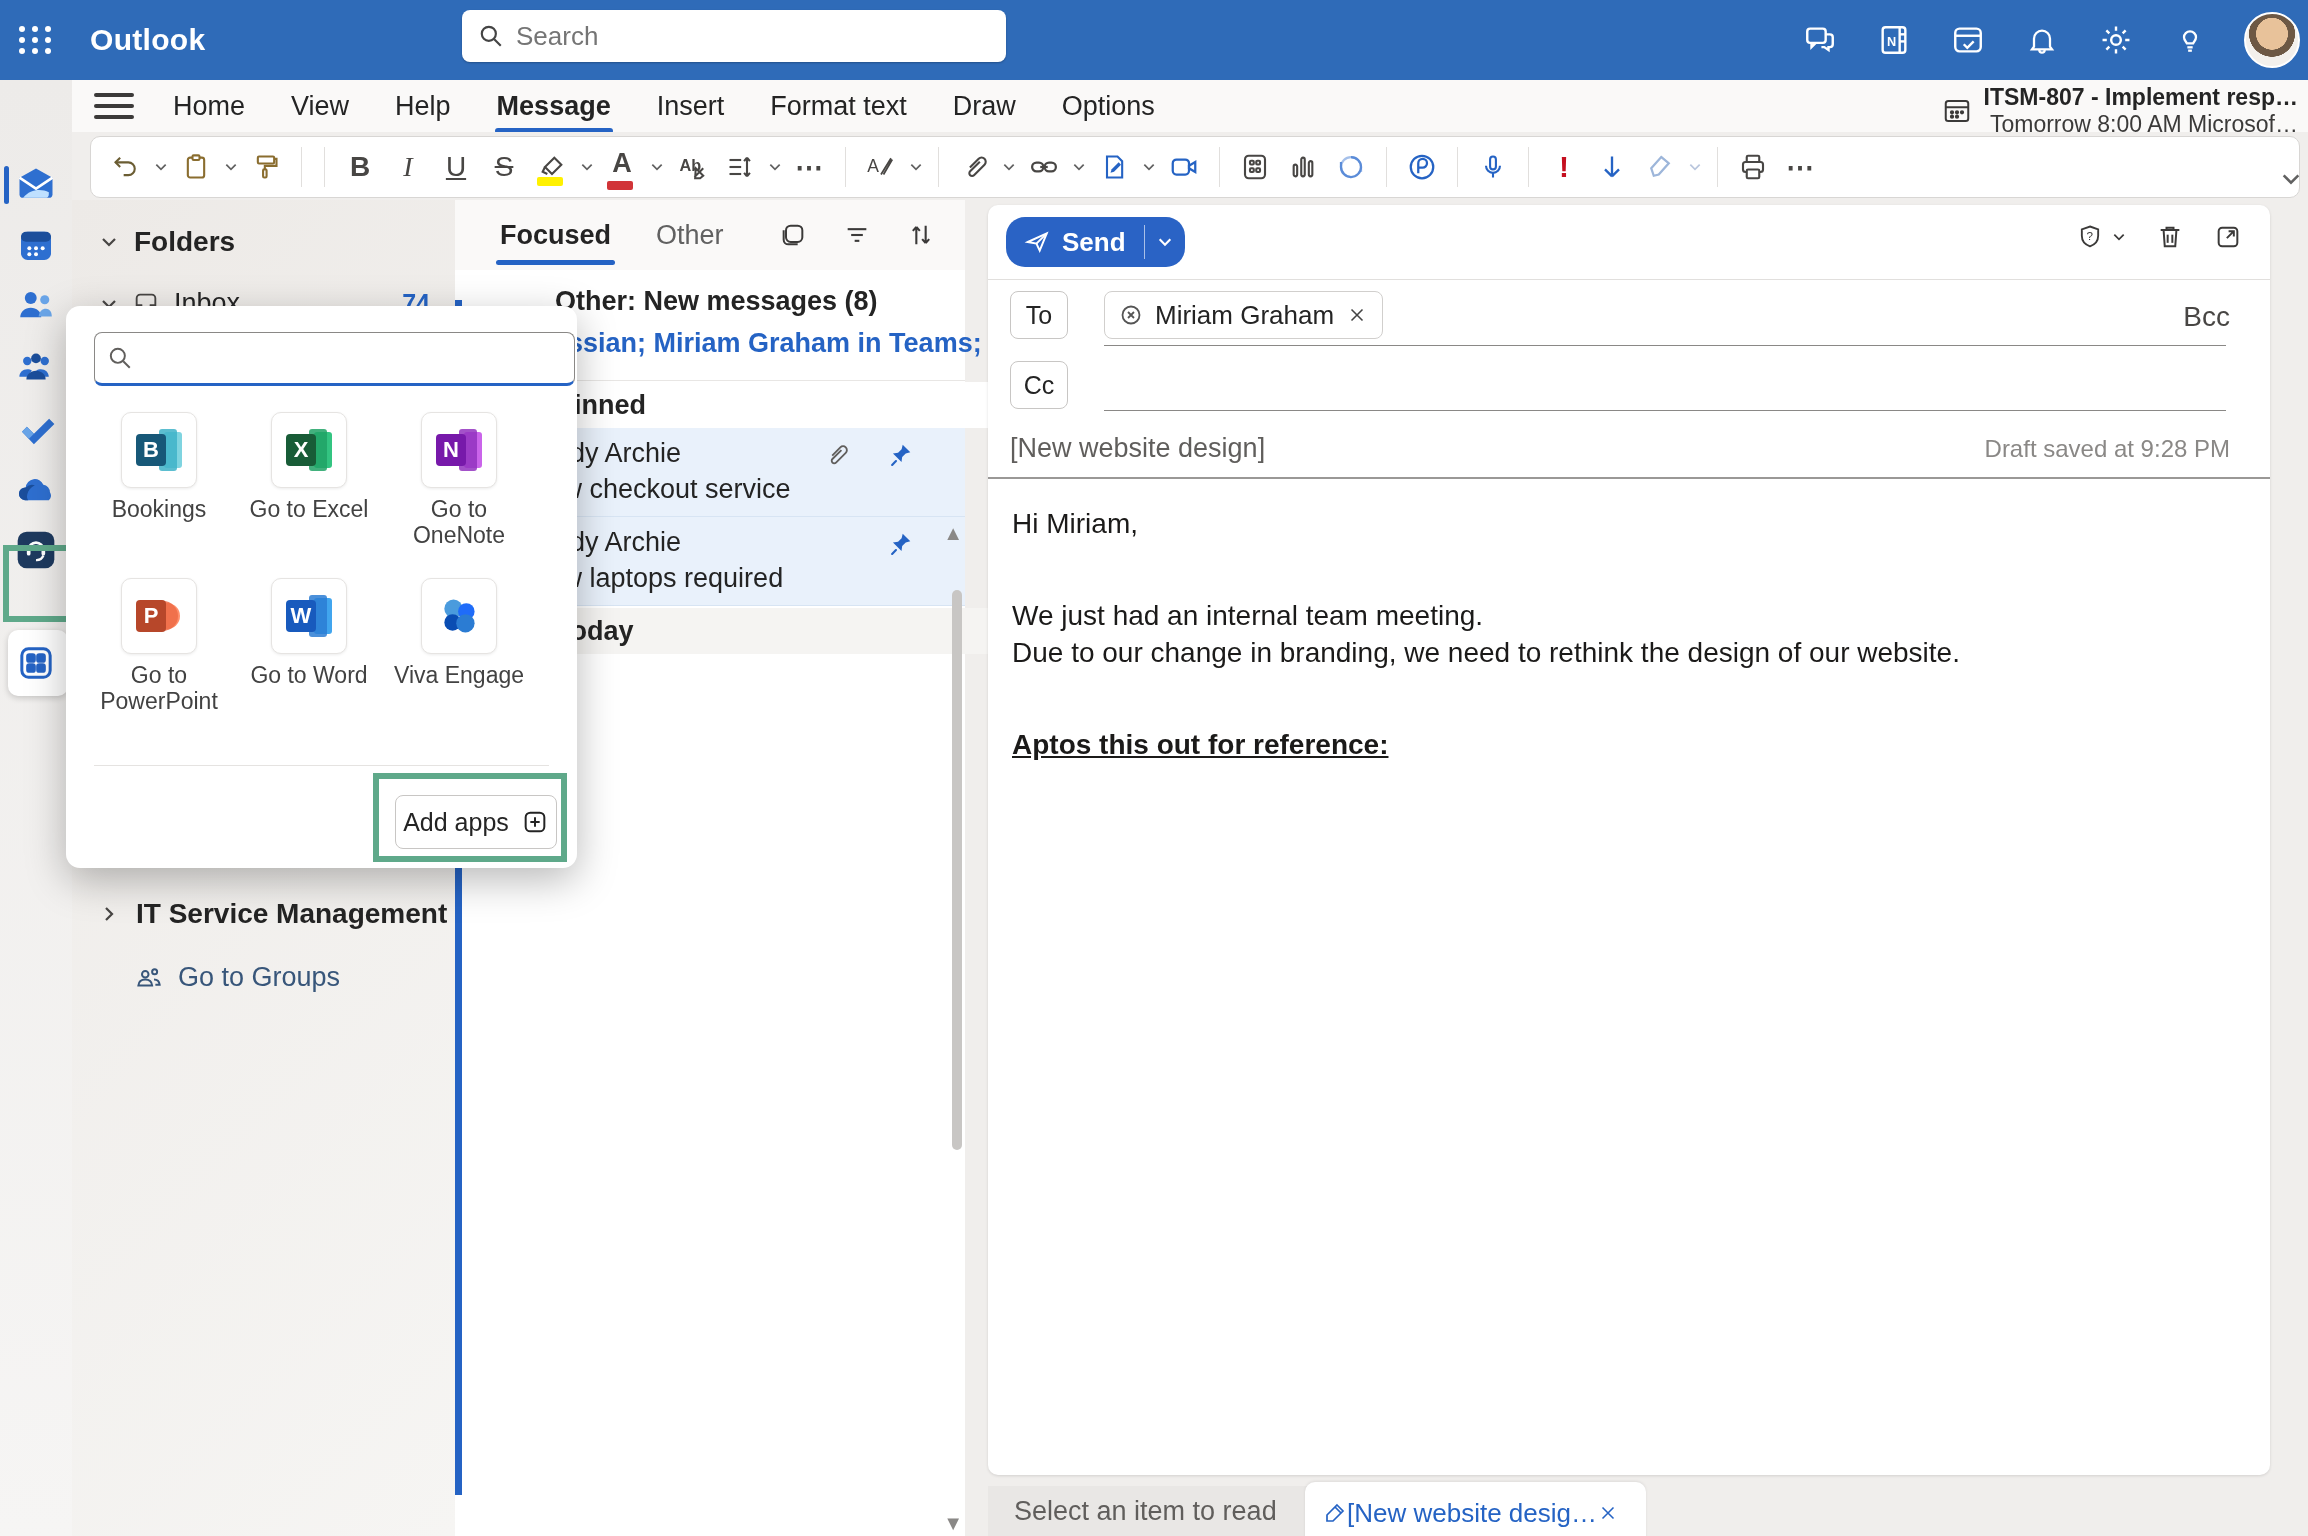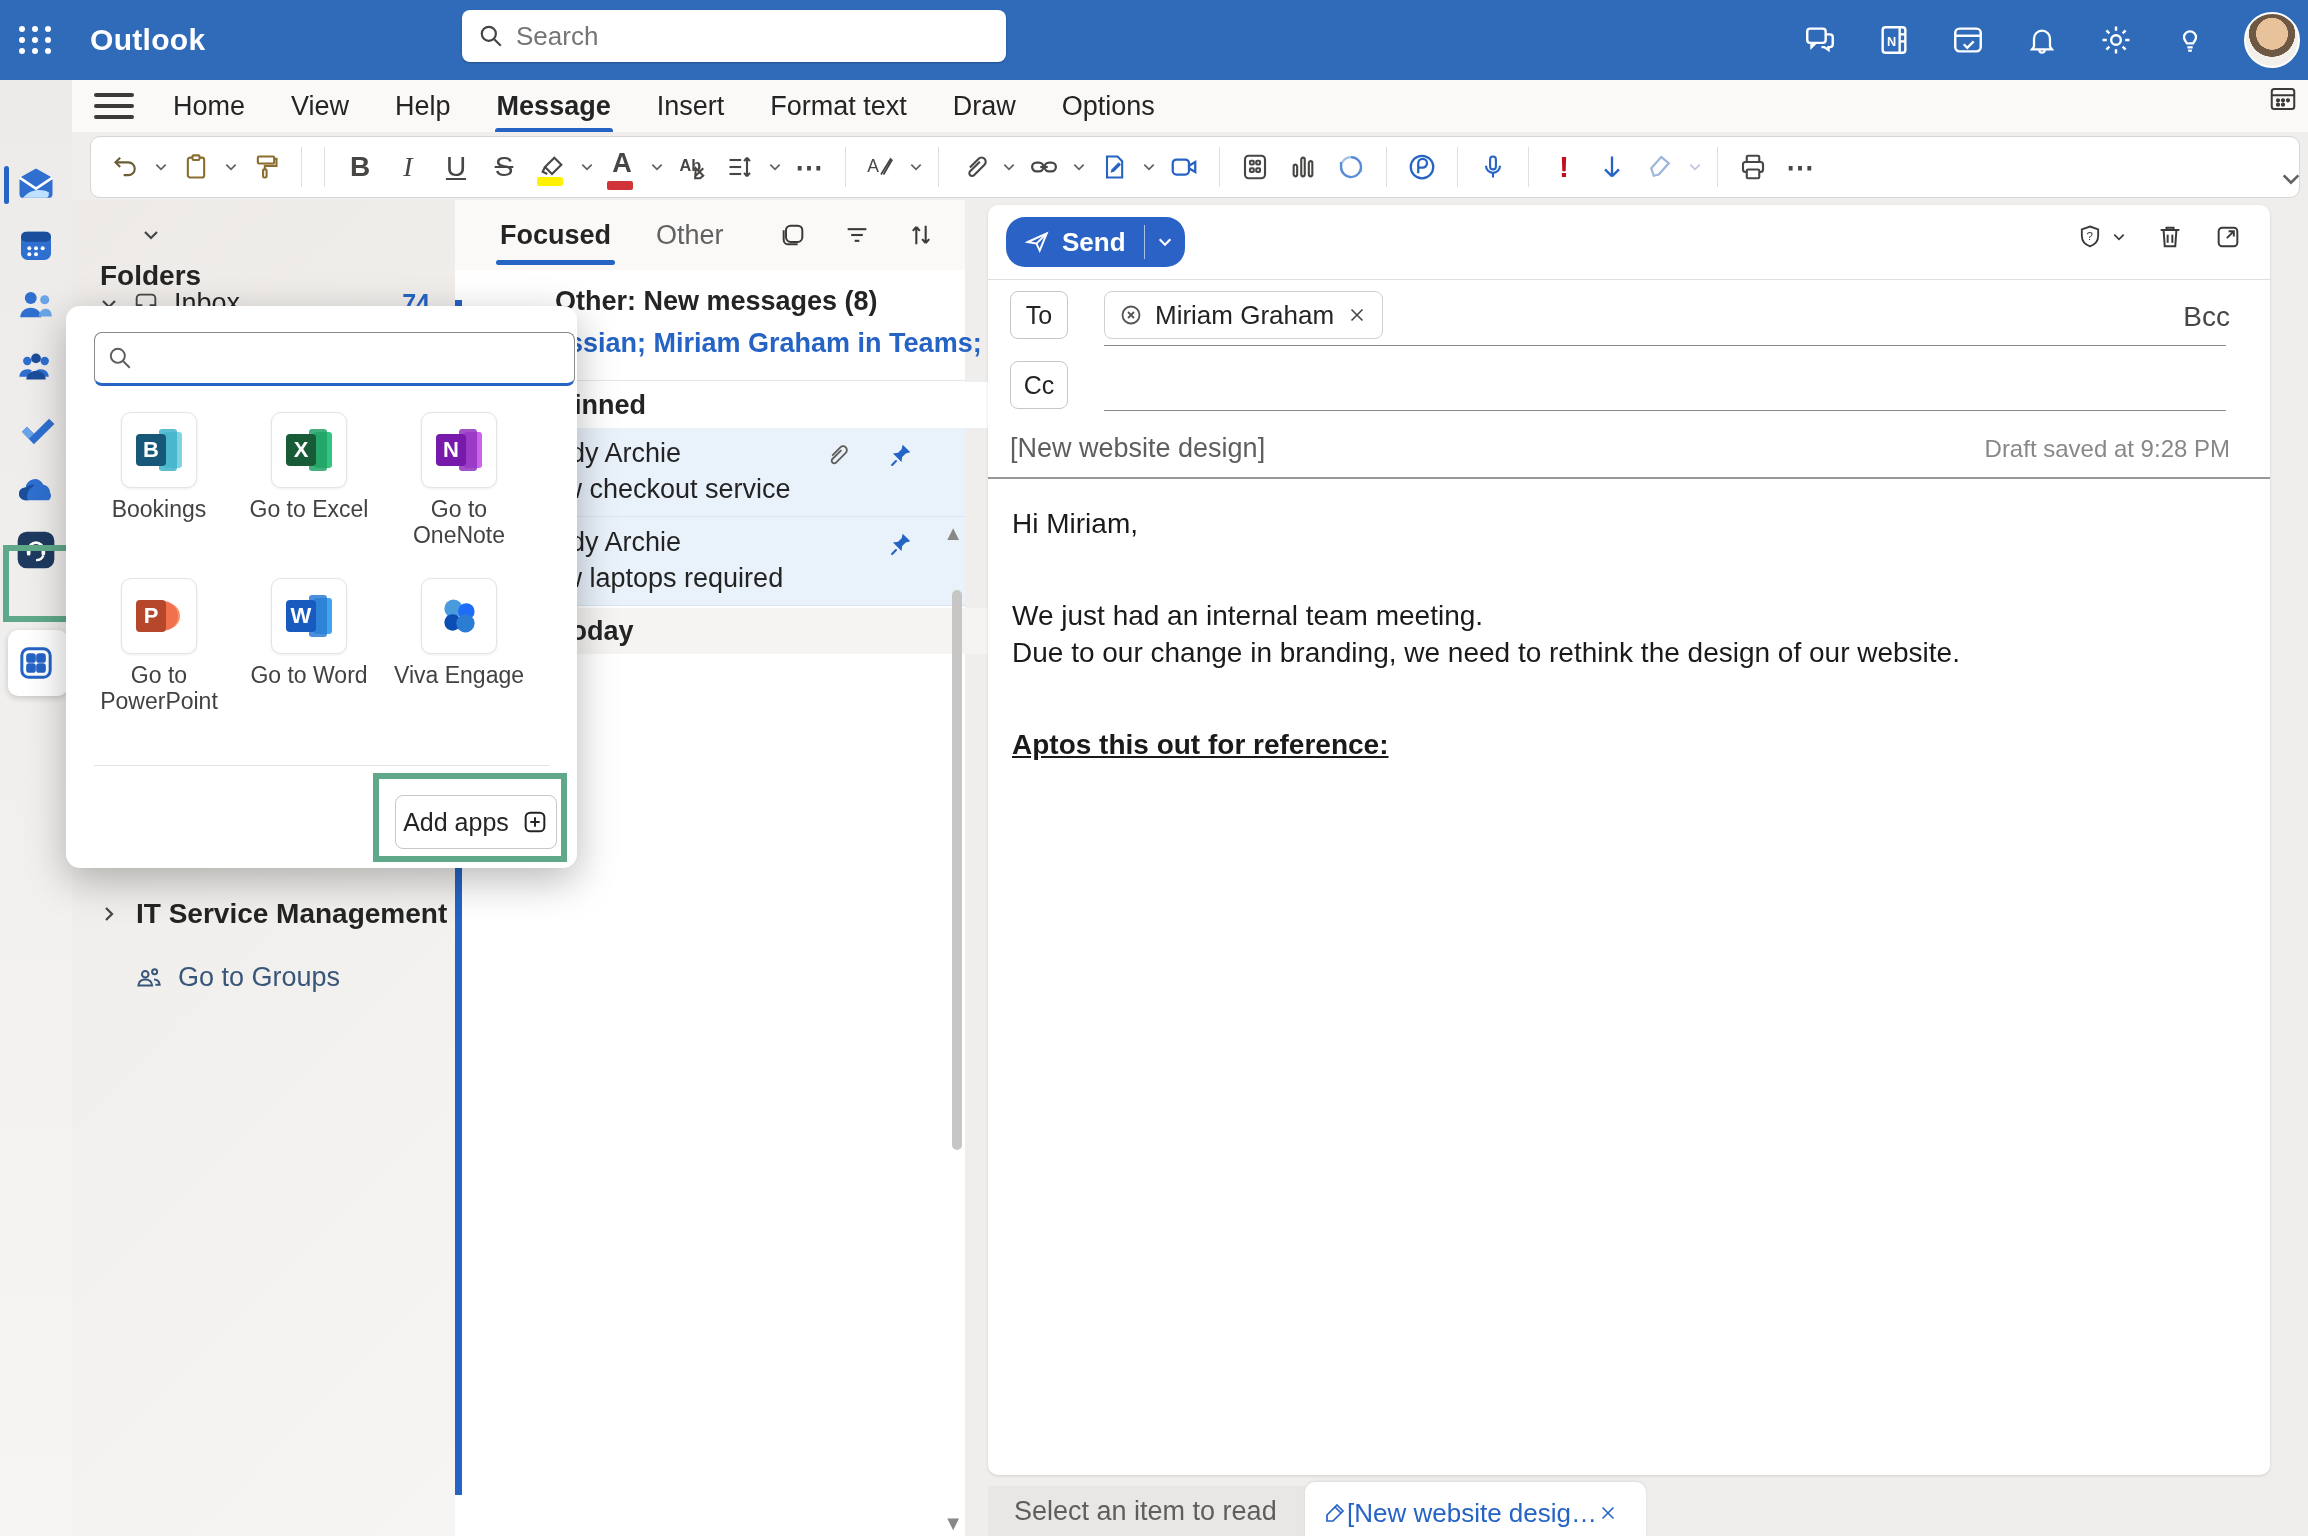--- a/index.html
+++ b/index.html
@@ -43,21 +43,21 @@
   .swatch{position:absolute;left:6px;bottom:4px;width:26px;height:9px;border-radius:2px;}
   .collapse-chev{right:6px;top:168px;color:#616161;}
   
   .rail{left:0;top:80px;width:72px;height:1456px;background:linear-gradient(180deg,#edebe9,#f6f5f4);}
   .rail-item{position:absolute;left:0;width:72px;height:56px;display:flex;align-items:center;justify-content:center;cursor:pointer;}
   .rail-sel{position:absolute;left:4px;width:5px;height:38px;border-radius:3px;background:#2563c4;}
   .rail-card{position:absolute;left:8px;top:550px;width:60px;height:66px;background:#fff;border-radius:10px;box-shadow:0 2px 6px rgba(0,0,0,.18);}
   .green-box{position:absolute;border:6px solid #5fa98a;}
   
   .folderpane{left:72px;top:200px;width:383px;height:1336px;background:linear-gradient(135deg,#edeae7,#f6f5f3);}
-  .fold-hdr{position:absolute;left:28px;top:26px;display:flex;align-items:center;gap:16px;font-size:28px;font-weight:bold;color:#242424;cursor:pointer;flex-direction:column;}
+  .fold-hdr{position:absolute;left:28px;top:26px;display:flex;align-items:center;gap:16px;font-size:28px;font-weight:bold;color:#242424;cursor:pointer;}
   .inboxrow{position:absolute;left:28px;top:88px;width:330px;display:flex;align-items:center;gap:14px;font-size:27px;cursor:pointer;}
   .inbox-count{margin-left:auto;color:#2563c4;font-weight:bold;font-size:25px;}
   .itsm{position:absolute;left:28px;top:698px;display:flex;align-items:center;gap:18px;font-size:28px;font-weight:bold;color:#242424;cursor:pointer;}
   .gotogroups{position:absolute;left:62px;top:762px;display:flex;align-items:center;gap:14px;font-size:27px;color:#38567a;cursor:pointer;}
   
   .listpane{left:455px;top:200px;width:510px;height:1336px;background:#fff;}
   .bluebar{position:absolute;left:0;top:100px;width:7px;height:1195px;background:#2563c4;}
   .list-hdr{position:absolute;left:0;top:0;width:510px;height:70px;background:#faf9f8;display:flex;align-items:center;}
   .ltab{font-size:27px;margin-left:45px;position:relative;cursor:pointer;color:#616161;}
   .ltab.active{font-weight:bold;color:#242424;}
@@ -200,20 +200,24 @@
   <div class="reminder">
     <svg width="30" height="30" viewBox="0 0 24 24" fill="none" stroke="#3b3a39" stroke-width="1.6">
         <rect x="3" y="4" width="18" height="16" rx="2"></rect>
         <line x1="3" y1="9" x2="21" y2="9"></line>
         <circle cx="8" cy="13" r=".9" fill="#3b3a39"></circle>
         <circle cx="12" cy="13" r=".9" fill="#3b3a39"></circle>
         <circle cx="16" cy="13" r=".9" fill="#3b3a39"></circle>
         <circle cx="8" cy="16.5" r=".9" fill="#3b3a39"></circle>
         <circle cx="12" cy="16.5" r=".9" fill="#3b3a39"></circle>
       </svg>
+    <div>
+      <div class="t1">ITSM-807 - Implement resp…</div>
+      <div class="t2">Tomorrow 8:00 AM Microsof…</div>
+    </div>
   </div>
 
   <div class="abs toolstrip"></div>
   <div class="abs toolcard">
     <div class="tbtn" style="color:#6b5d33;">
         <svg width="28" height="28" viewBox="0 0 24 24" fill="none" stroke="currentColor" stroke-width="1.8">
           <path d="M7 4 3 8l4 4"></path>
           <path d="M3 8h11a5.5 5.5 0 0 1 0 11h-4"></path>
         </svg>
       </div>

